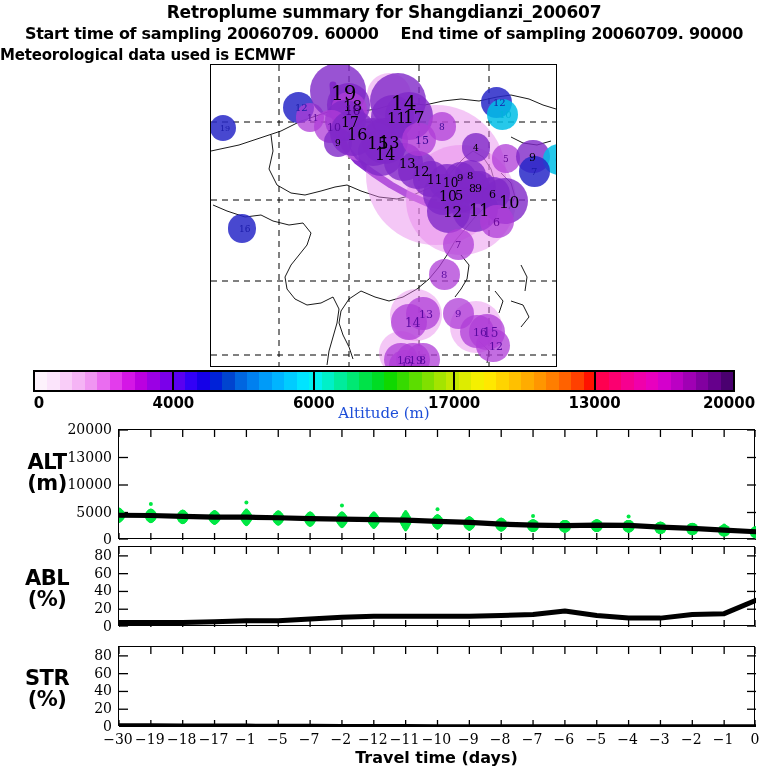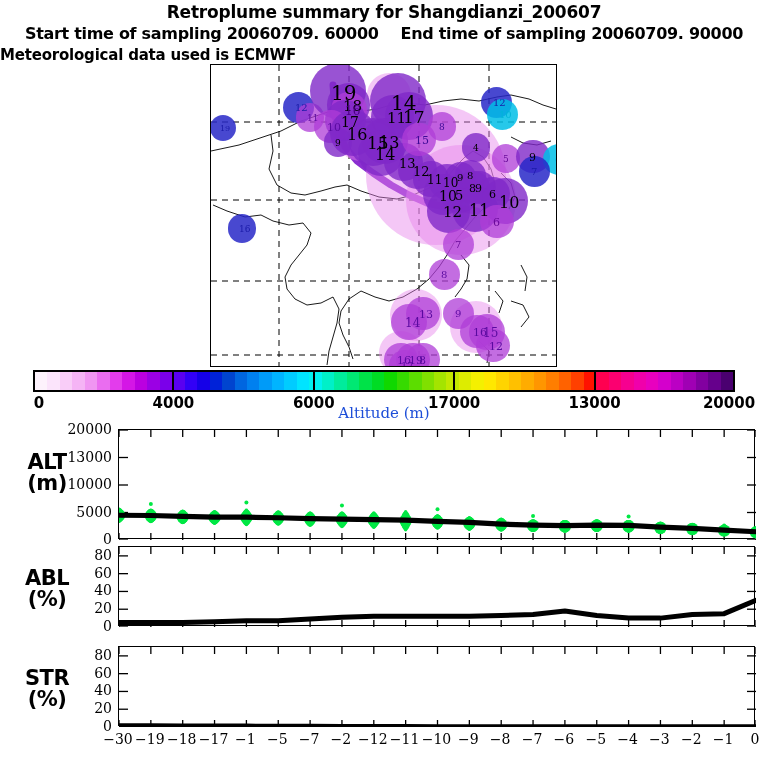--- a/index.html
+++ b/index.html
@@ -757,14 +757,15 @@
       <div class="xtick" style="left: 500.2px;">−8</div>
       <div class="xtick" style="left: 532.05px;">−7</div>
       <div class="xtick" style="left: 563.9px;">−6</div>
       <div class="xtick" style="left: 595.75px;">−5</div>
       <div class="xtick" style="left: 627.6px;">−4</div>
       <div class="xtick" style="left: 659.45px;">−3</div>
       <div class="xtick" style="left: 691.3px;">−2</div>
       <div class="xtick" style="left: 723.15px;">−1</div>
       <div class="xtick" style="left: 755px;">0</div>
     </div>
+  <div id="xaxis-title">Travel time (days)</div>
 
 </div>
 
 </body></html>

